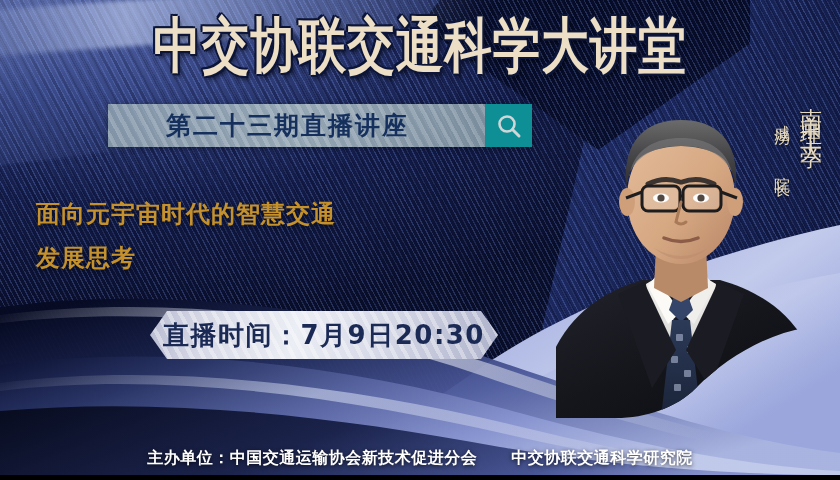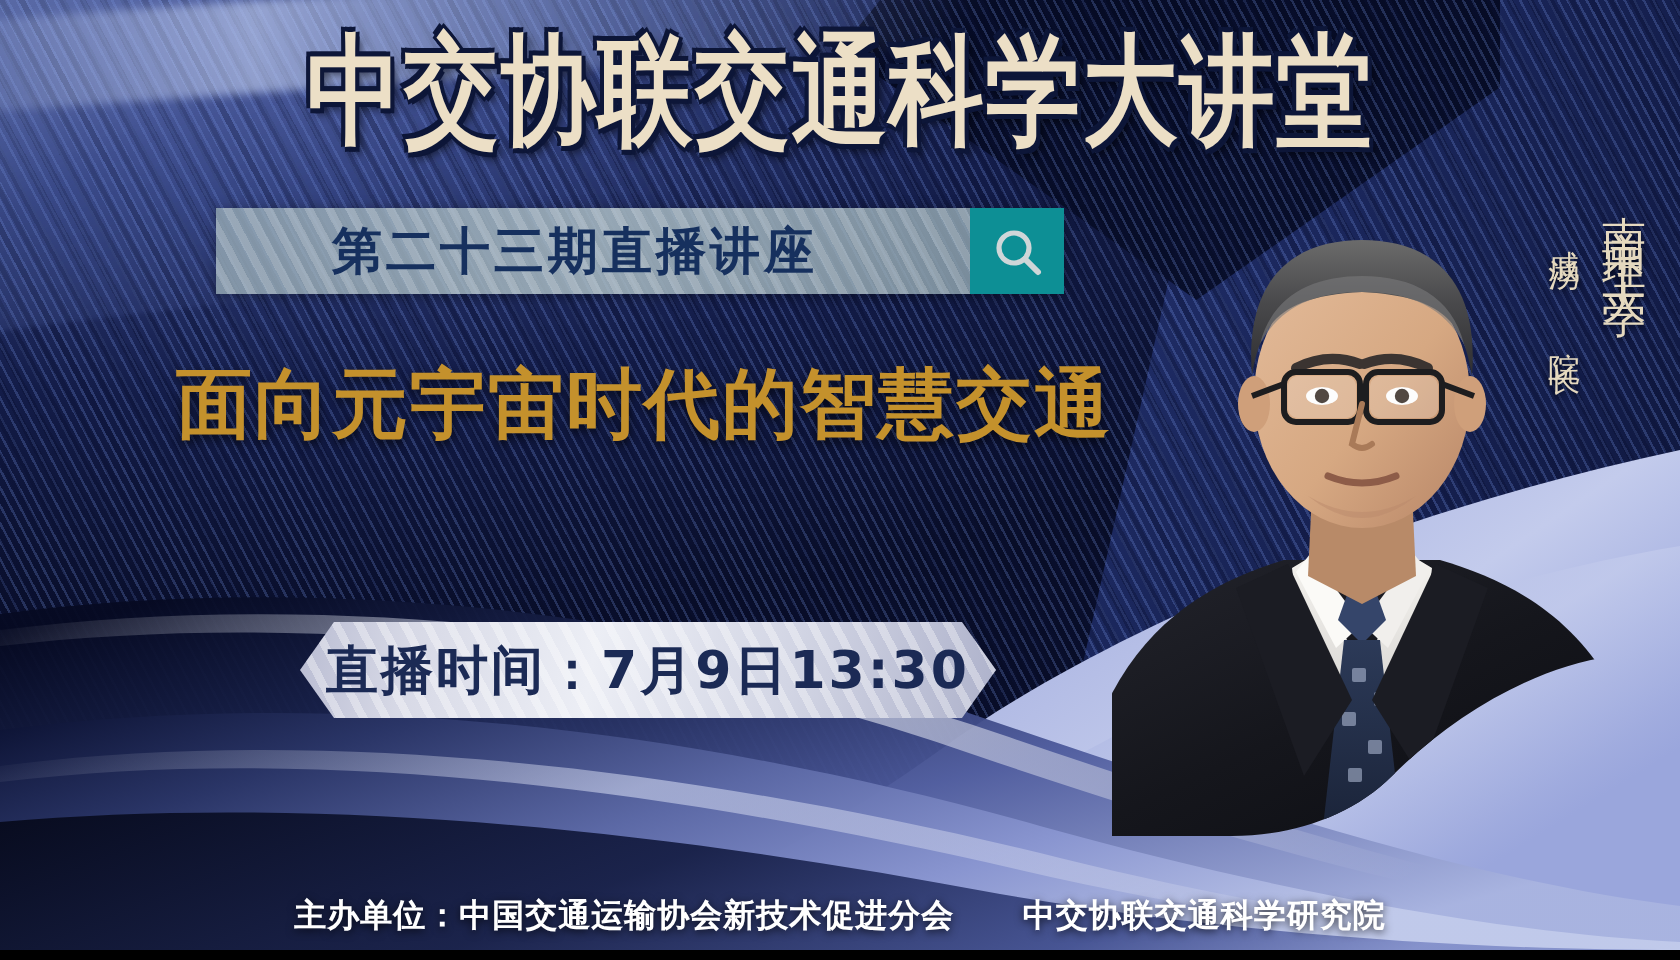--- a/index.html
+++ b/index.html
@@ -113,24 +113,24 @@
   }
   .search-box{
     width:47px;flex:0 0 47px;
     background:#0d8f95;
     display:flex;align-items:center;justify-content:center;
     position:relative;z-index:2;
   }
 
   
   .topic{
-    position:absolute;left:36px;top:180px;width:520px;
-    text-align:right;
+    position:absolute;left:36px;top:192px;width:520px;
+    text-align:left;
     color:#c4912c;
-    font-size:38px;line-height:44px;
+    font-size:24px;line-height:44px;
     font-weight:bold;letter-spacing:1px;
     font-family:"DejaVu Sans","Liberation Sans",sans-serif;
     text-shadow:0 2px 5px rgba(0,0,0,.6);
   }
   .topic .l2{display:block;}
 
   
   .time-badge{
     position:absolute;left:150px;top:311px;
     width:348px;height:48px;
@@ -353,25 +353,26 @@
     <div class="search-box">
       <svg width="28" height="28" viewBox="0 0 28 28">
         <circle cx="12" cy="12" r="7.5" fill="none" stroke="#cfd6d8" stroke-width="2.6"></circle>
         <line x1="17.5" y1="17.5" x2="24" y2="24" stroke="#cfd6d8" stroke-width="3" stroke-linecap="round"></line>
       </svg>
     </div>
   </div>
 
   <div class="topic">
     <span>面向元宇宙时代的智慧交通</span>
+    <span class="l2">发展思考</span>
   </div>
 
   <div class="time-badge">
     <div class="shine"></div>
-    <div class="txt">直播时间：7月9日13:30</div>
+    <div class="txt">直播时间：7月9日20:30</div>
   </div>
 
   <div class="speaker">
     <div class="vcol name">
       <span>戚湧</span>
       <span class="gap">　</span>
       <span>院长</span>
     </div>
     <div class="vcol org">南京理工大学</div>
   </div>

